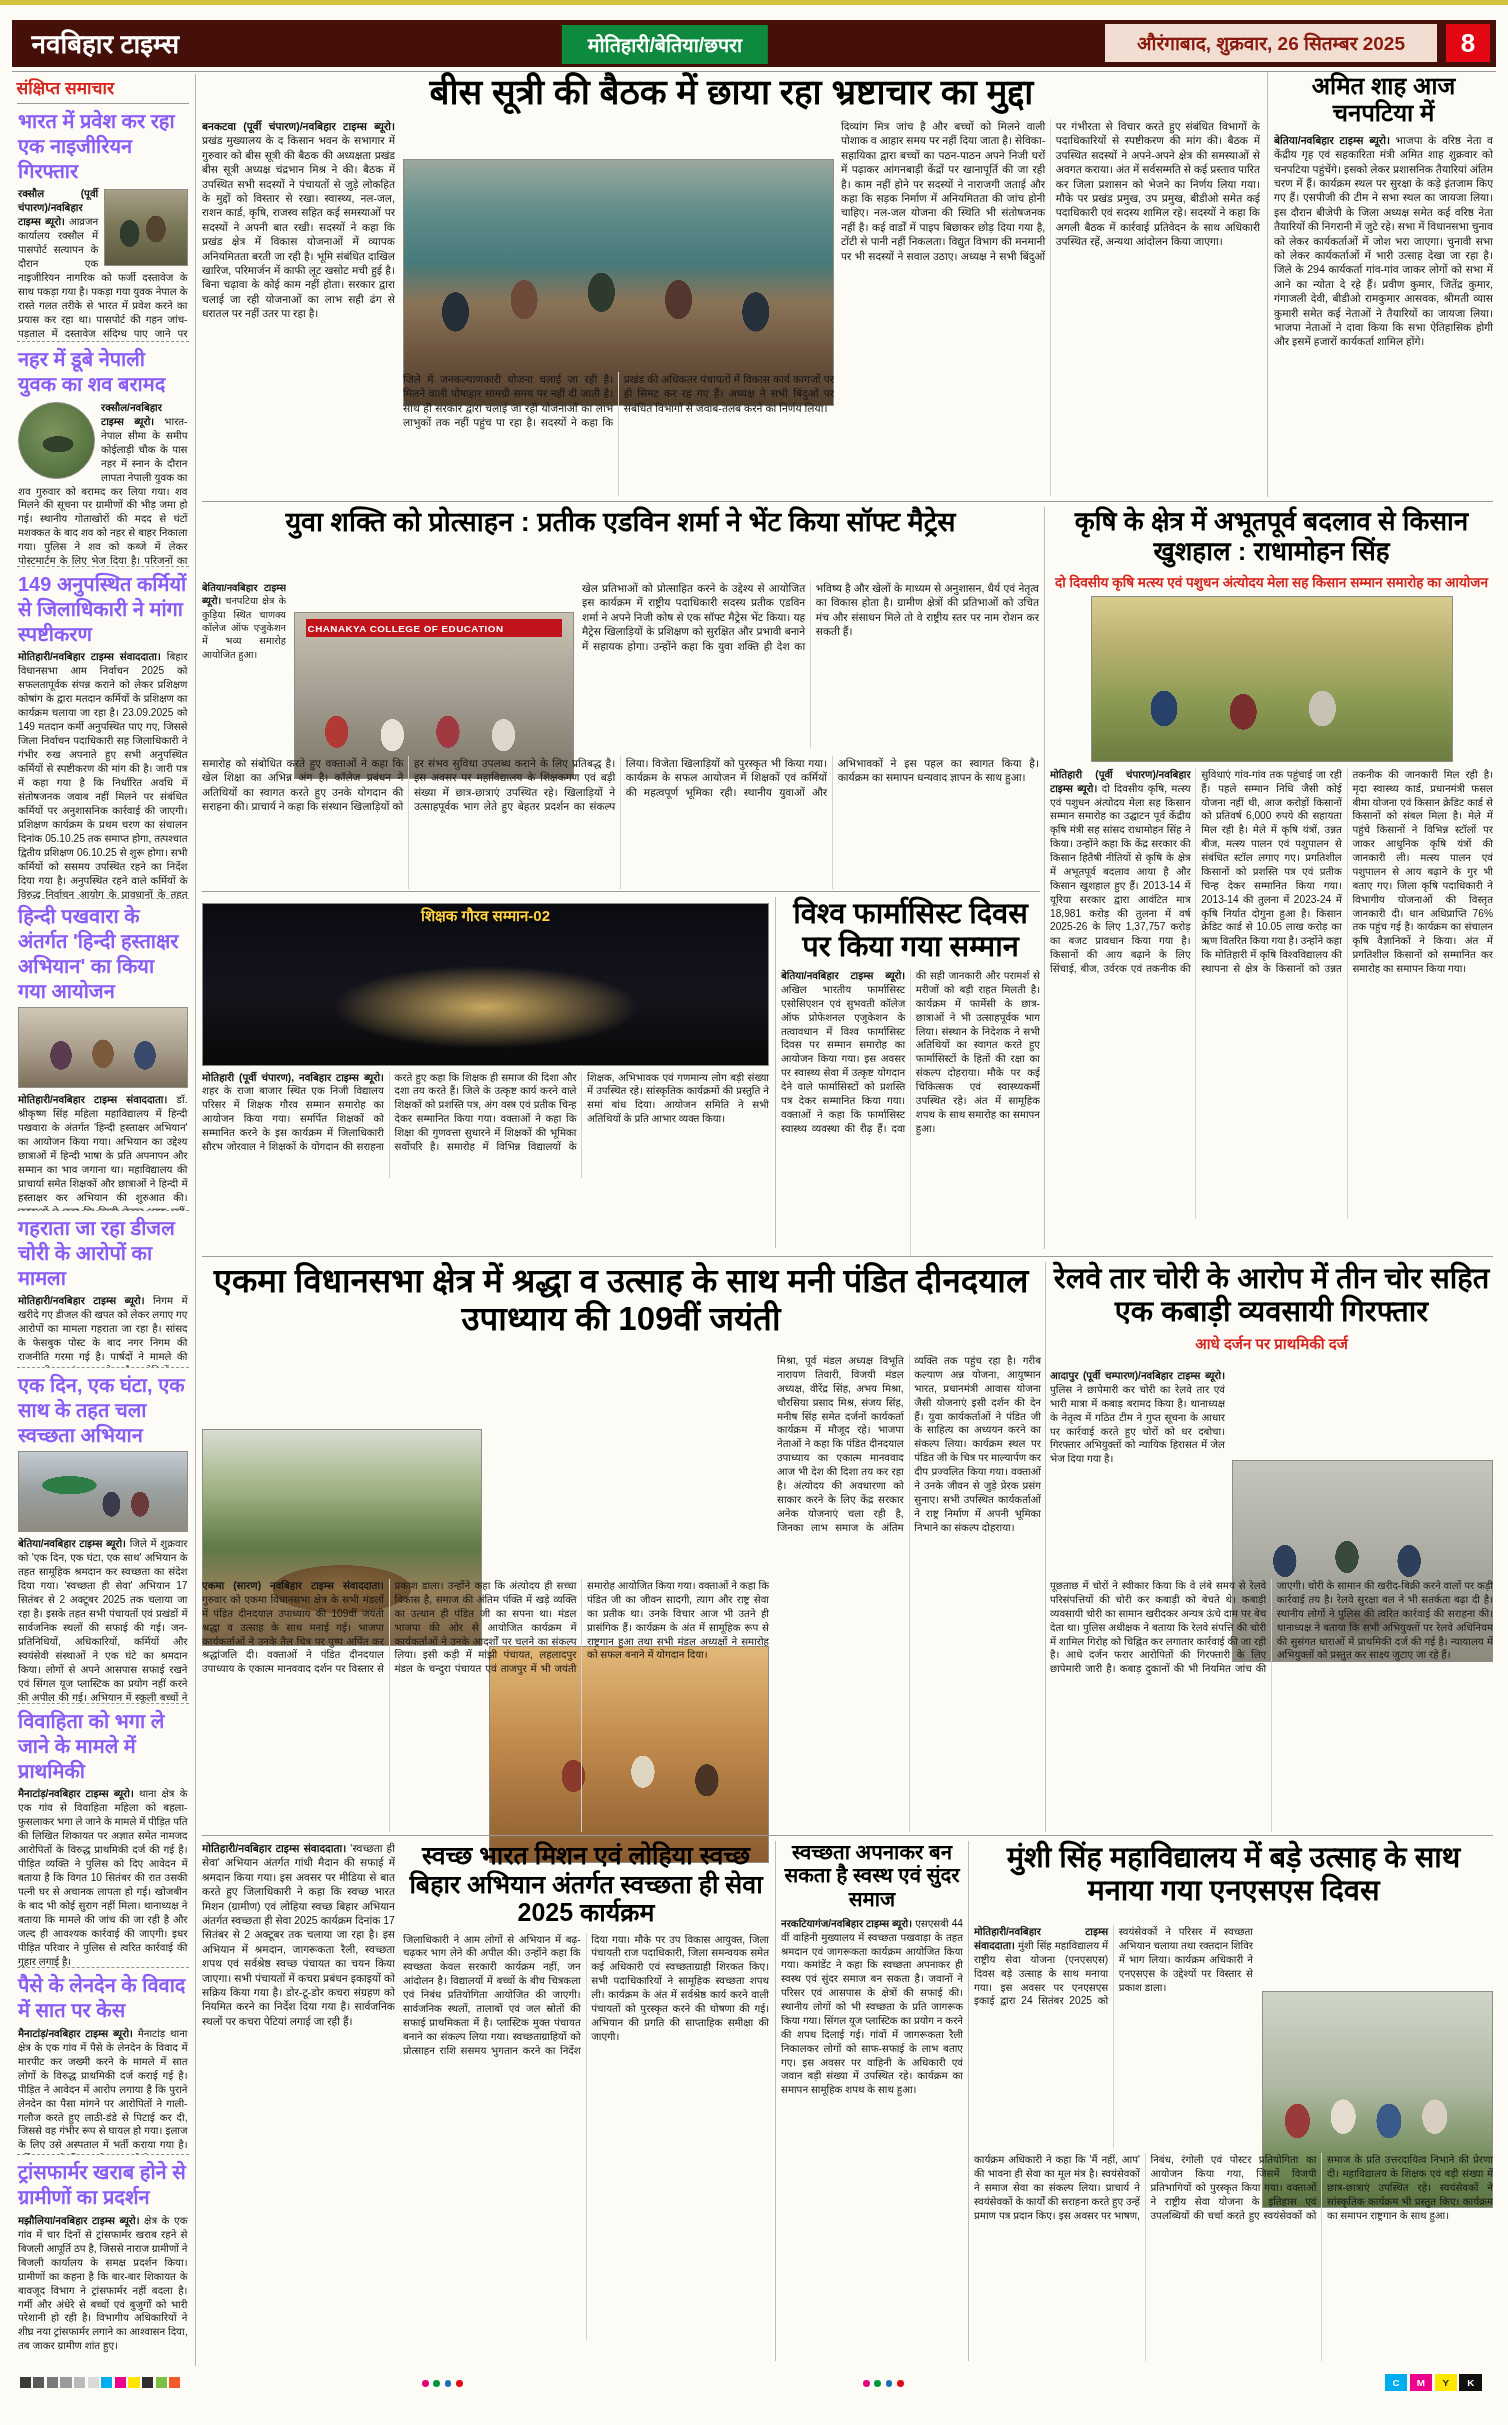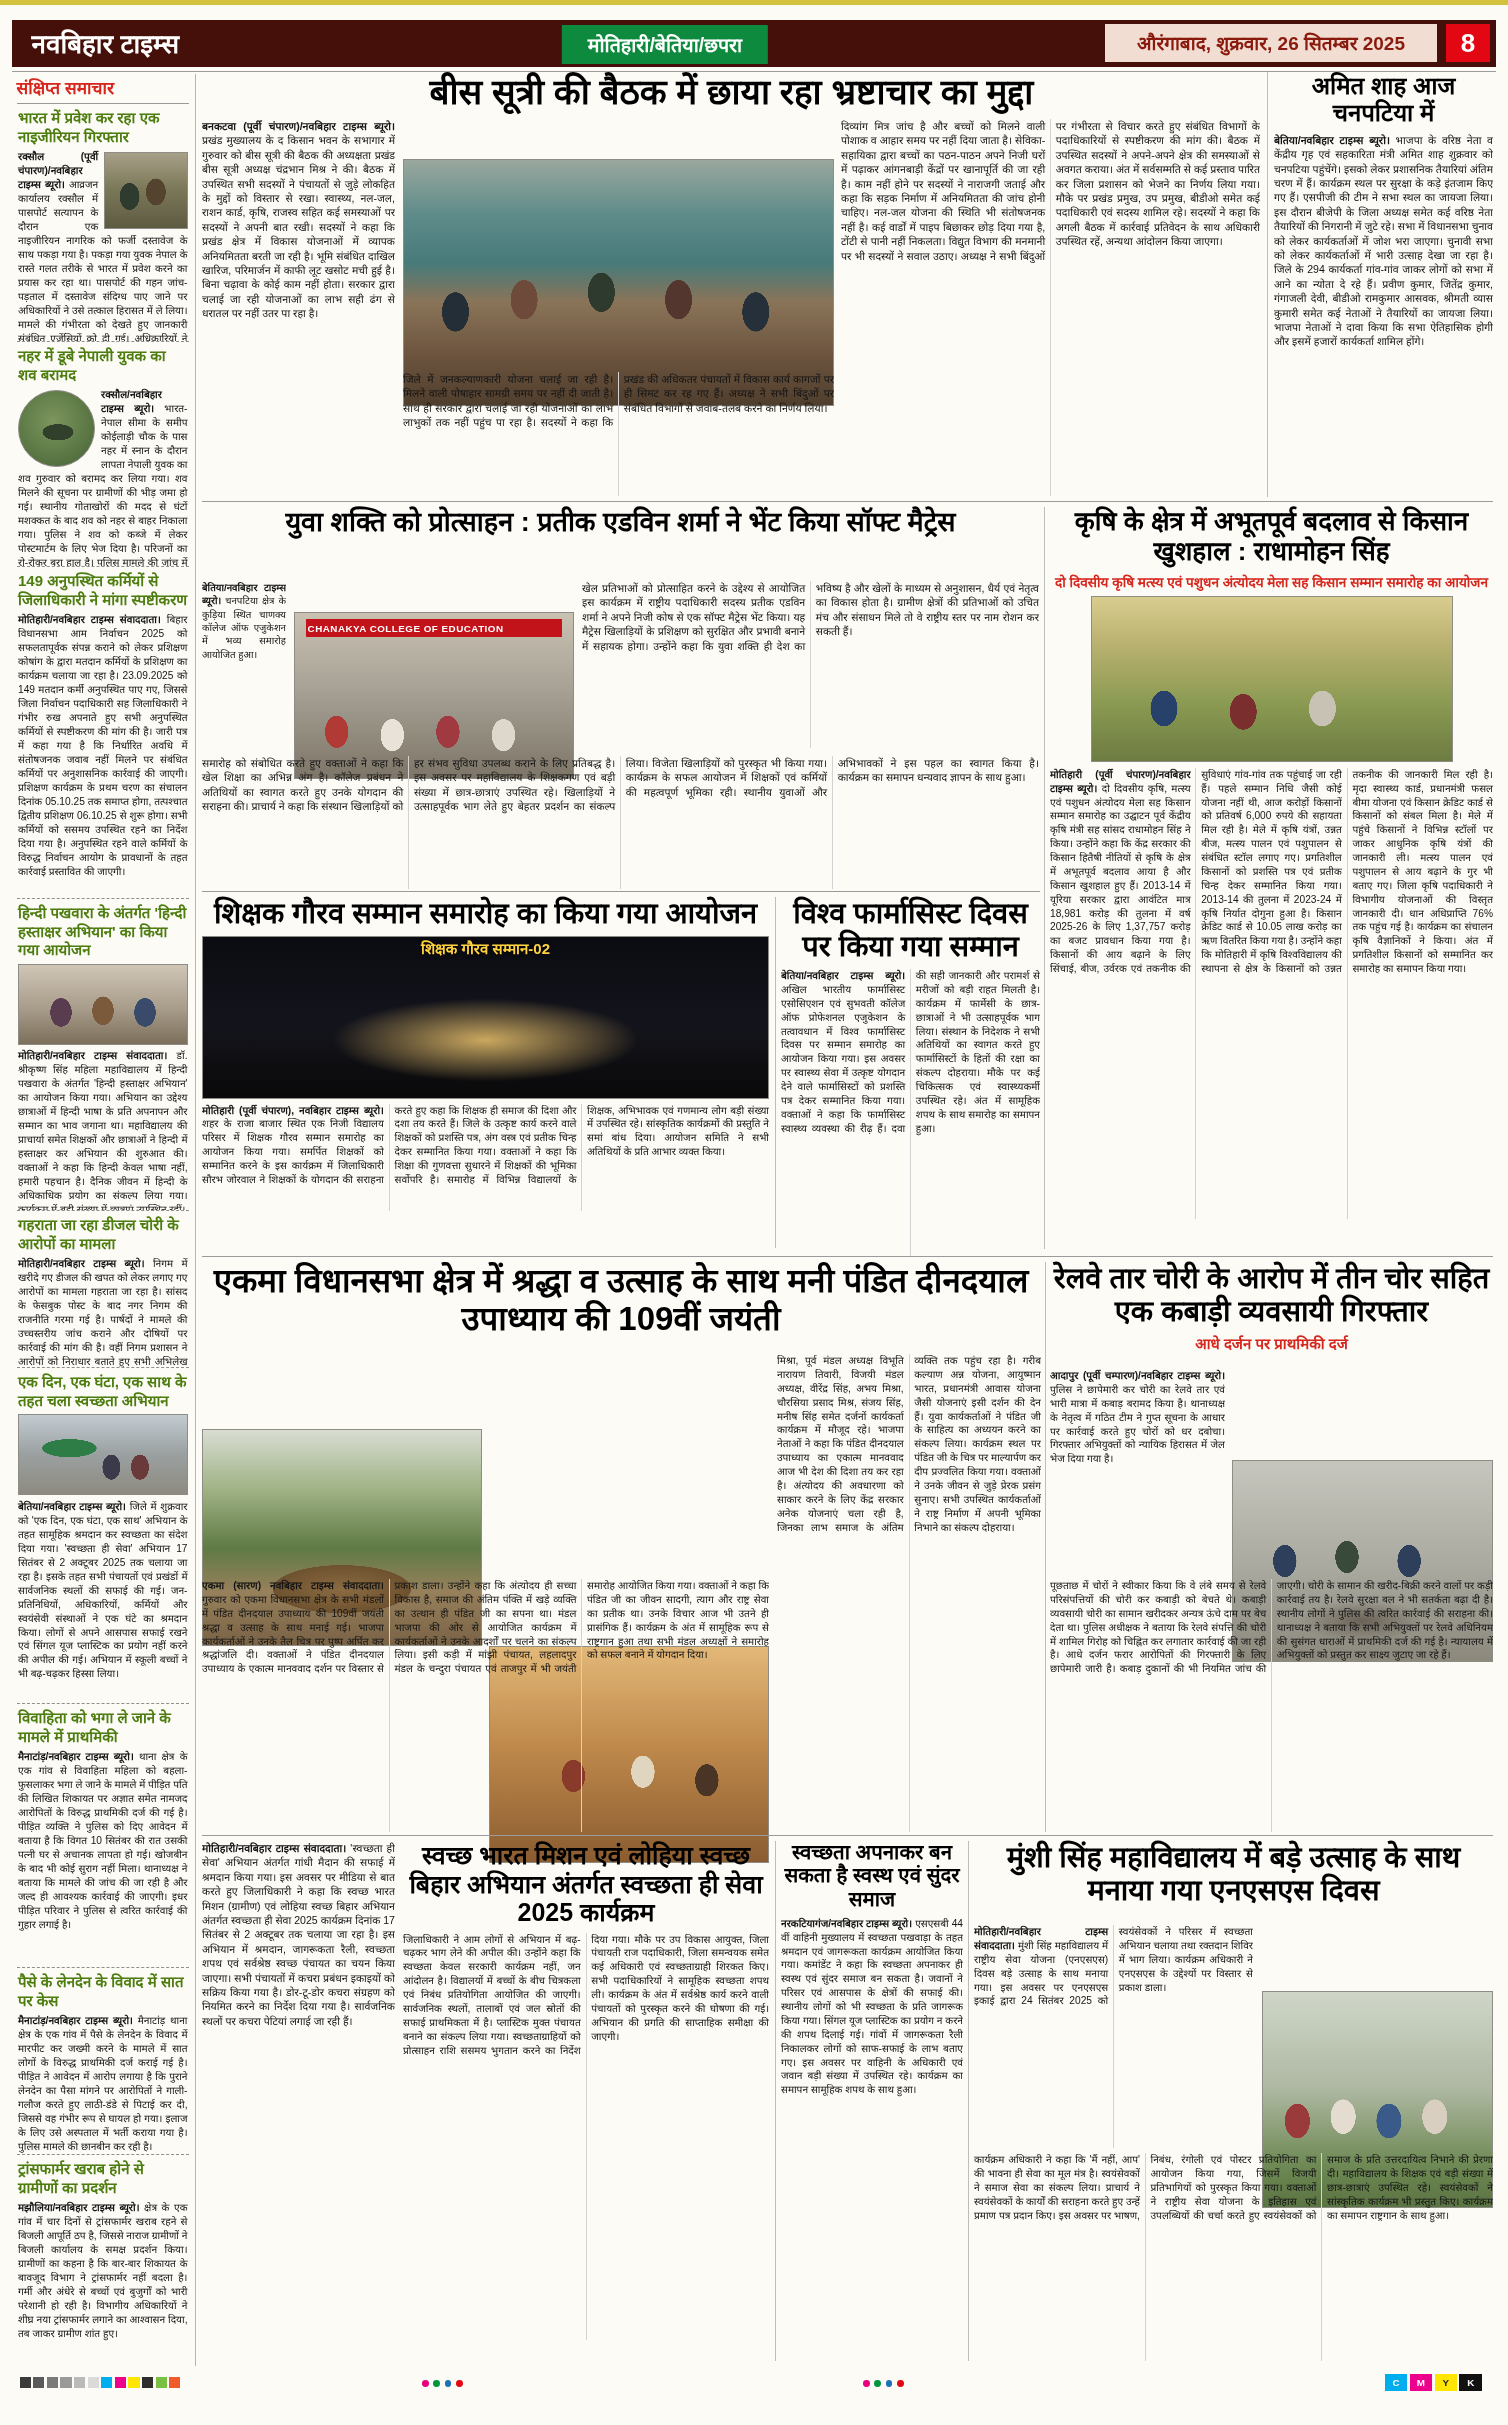--- a/index.html
+++ b/index.html
@@ -19,21 +19,21 @@
               color:#8a1a0e;font-weight:700;font-size:19px;display:flex;align-items:center;justify-content:center}
   .page-no{position:absolute;right:6px;top:4.5px;width:44px;height:38px;background:#e30613;color:#fff;
            font-weight:700;font-size:26px;display:flex;align-items:center;justify-content:center}
 
   
   .sidebar{position:absolute;left:15px;top:74px;width:181px;height:2292px;overflow:hidden;
            border-right:0.8px solid #b5b5b5;padding:0 6px 0 1.5px}
   .side-title{color:#d6261e;font-weight:700;font-size:17.3px;padding:1.5px 0 4.5px;
               border-bottom:0.8px solid #999}
   .side-art{overflow:hidden;border-bottom:0.8px dashed #8f8f8f;padding:5.3px 1.5px 3px}
-  .side-art h3{margin:0 0 3.8px;font-size:15px;line-height:1.24;color:#4d7c0f}
+  .side-art h3{margin:0 0 3.8px;font-size:20px;line-height:1.24;color:#8b5cf6}
   .side-art p{margin:0;font-size:10.2px;line-height:1.37;text-align:justify}
   .byline{font-weight:700}
   .side-ph-r{float:right;width:84px;height:77px;margin:1.5px 0 3px 5.3px}
   .side-ph-c{float:left;width:77px;height:77px;border-radius:50%;margin:1.5px 6px 1.5px 0}
   .side-ph-w{width:100%;height:81px;margin:1.5px 0 4.5px}
 
   
   .art p{margin:0;font-size:10.6px;line-height:1.36;text-align:justify}
   .hl{font-weight:700;line-height:1.14;color:#000000;text-align:center;margin:0}
   .sub-red{color:#d6261e;font-weight:700;text-align:center}
@@ -226,21 +226,20 @@
     <div class="sub-red" style="font-size:13.6px;margin:6px 0 4.5px">दो दिवसीय कृषि मत्स्य एवं पशुधन अंत्योदय मेला सह किसान सम्मान समारोह का आयोजन</div>
     <div class="ph ph-krishi" style="width:362px;height:166px;margin:3px auto 6px"></div>
     <div class="cols3 clip" style="height:451px">
       <p style="font-size:10.2px"><b class="byline">मोतिहारी (पूर्वी चंपारण)/नवबिहार टाइम्स ब्यूरो।</b> <span>दो दिवसीय कृषि, मत्स्य एवं पशुधन अंत्योदय मेला सह किसान सम्मान समारोह का उद्घाटन पूर्व केंद्रीय कृषि मंत्री सह सांसद राधामोहन सिंह ने किया। उन्होंने कहा कि केंद्र सरकार की किसान हितैषी नीतियों से कृषि के क्षेत्र में अभूतपूर्व बदलाव आया है और किसान खुशहाल हुए हैं। 2013-14 में यूरिया सरकार द्वारा आवंटित मात्र 18,981 करोड़ की तुलना में वर्ष 2025-26 के लिए 1,37,757 करोड़ का बजट प्रावधान किया गया है। किसानों की आय बढ़ाने के लिए सिंचाई, बीज, उर्वरक एवं तकनीक की सुविधाएं गांव-गांव तक पहुंचाई जा रही हैं। पहले सम्मान निधि जैसी कोई योजना नहीं थी, आज करोड़ों किसानों को प्रतिवर्ष 6,000 रुपये की सहायता मिल रही है। मेले में कृषि यंत्रों, उन्नत बीज, मत्स्य पालन एवं पशुपालन से संबंधित स्टॉल लगाए गए। प्रगतिशील किसानों को प्रशस्ति पत्र एवं प्रतीक चिन्ह देकर सम्मानित किया गया। 2013-14 की तुलना में 2023-24 में कृषि निर्यात दोगुना हुआ है। किसान क्रेडिट कार्ड से 10.05 लाख करोड़ का ऋण वितरित किया गया है। उन्होंने कहा कि मोतिहारी में कृषि विश्वविद्यालय की स्थापना से क्षेत्र के किसानों को उन्नत तकनीक की जानकारी मिल रही है। मृदा स्वास्थ्य कार्ड, प्रधानमंत्री फसल बीमा योजना एवं किसान क्रेडिट कार्ड से किसानों को संबल मिला है। मेले में पहुंचे किसानों ने विभिन्न स्टॉलों पर जाकर आधुनिक कृषि यंत्रों की जानकारी ली। मत्स्य पालन एवं पशुपालन से आय बढ़ाने के गुर भी बताए गए। जिला कृषि पदाधिकारी ने विभागीय योजनाओं की विस्तृत जानकारी दी। धान अधिप्राप्ति 76% तक पहुंच गई है। कार्यक्रम का संचालन कृषि वैज्ञानिकों ने किया। अंत में प्रगतिशील किसानों को सम्मानित कर समारोह का समापन किया गया।</span></p>
     </div>
   </section>
   <div class="vline" style="left:1044px;top:507px;height:742px"></div>
   <div class="hline" style="left:202px;top:891px;width:838px"></div>
 
   <section class="art abs" style="left:202px;top:897px;width:567px;height:351px">
-    <h2 class="hl" style="font-size:29px">शिक्षक गौरव सम्मान समारोह का किया गया आयोजन</h2>
     <div class="ph ph-stage" style="width:100%;height:163px;margin:6px 0 4.5px">
       <div class="stage-text">शिक्षक गौरव सम्मान-02</div>
     </div>
     <div class="cols3 clip" style="height:107px">
       <p style="font-size:10.2px"><b class="byline">मोतिहारी (पूर्वी चंपारण), नवबिहार टाइम्स ब्यूरो।</b> <span>शहर के राजा बाजार स्थित एक निजी विद्यालय परिसर में शिक्षक गौरव सम्मान समारोह का आयोजन किया गया। समर्पित शिक्षकों को सम्मानित करने के इस कार्यक्रम में जिलाधिकारी सौरभ जोरवाल ने शिक्षकों के योगदान की सराहना करते हुए कहा कि शिक्षक ही समाज की दिशा और दशा तय करते हैं। जिले के उत्कृष्ट कार्य करने वाले शिक्षकों को प्रशस्ति पत्र, अंग वस्त्र एवं प्रतीक चिन्ह देकर सम्मानित किया गया। वक्ताओं ने कहा कि शिक्षा की गुणवत्ता सुधारने में शिक्षकों की भूमिका सर्वोपरि है। समारोह में विभिन्न विद्यालयों के शिक्षक, अभिभावक एवं गणमान्य लोग बड़ी संख्या में उपस्थित रहे। सांस्कृतिक कार्यक्रमों की प्रस्तुति ने समां बांध दिया। आयोजन समिति ने सभी अतिथियों के प्रति आभार व्यक्त किया।</span></p>
     </div>
   </section>
 
   <section class="art abs" style="left:781px;top:897px;width:259px;height:351px">
     <h2 class="hl" style="font-size:29px;margin-bottom:6px">विश्व फार्मासिस्ट दिवस पर किया गया सम्मान</h2>

